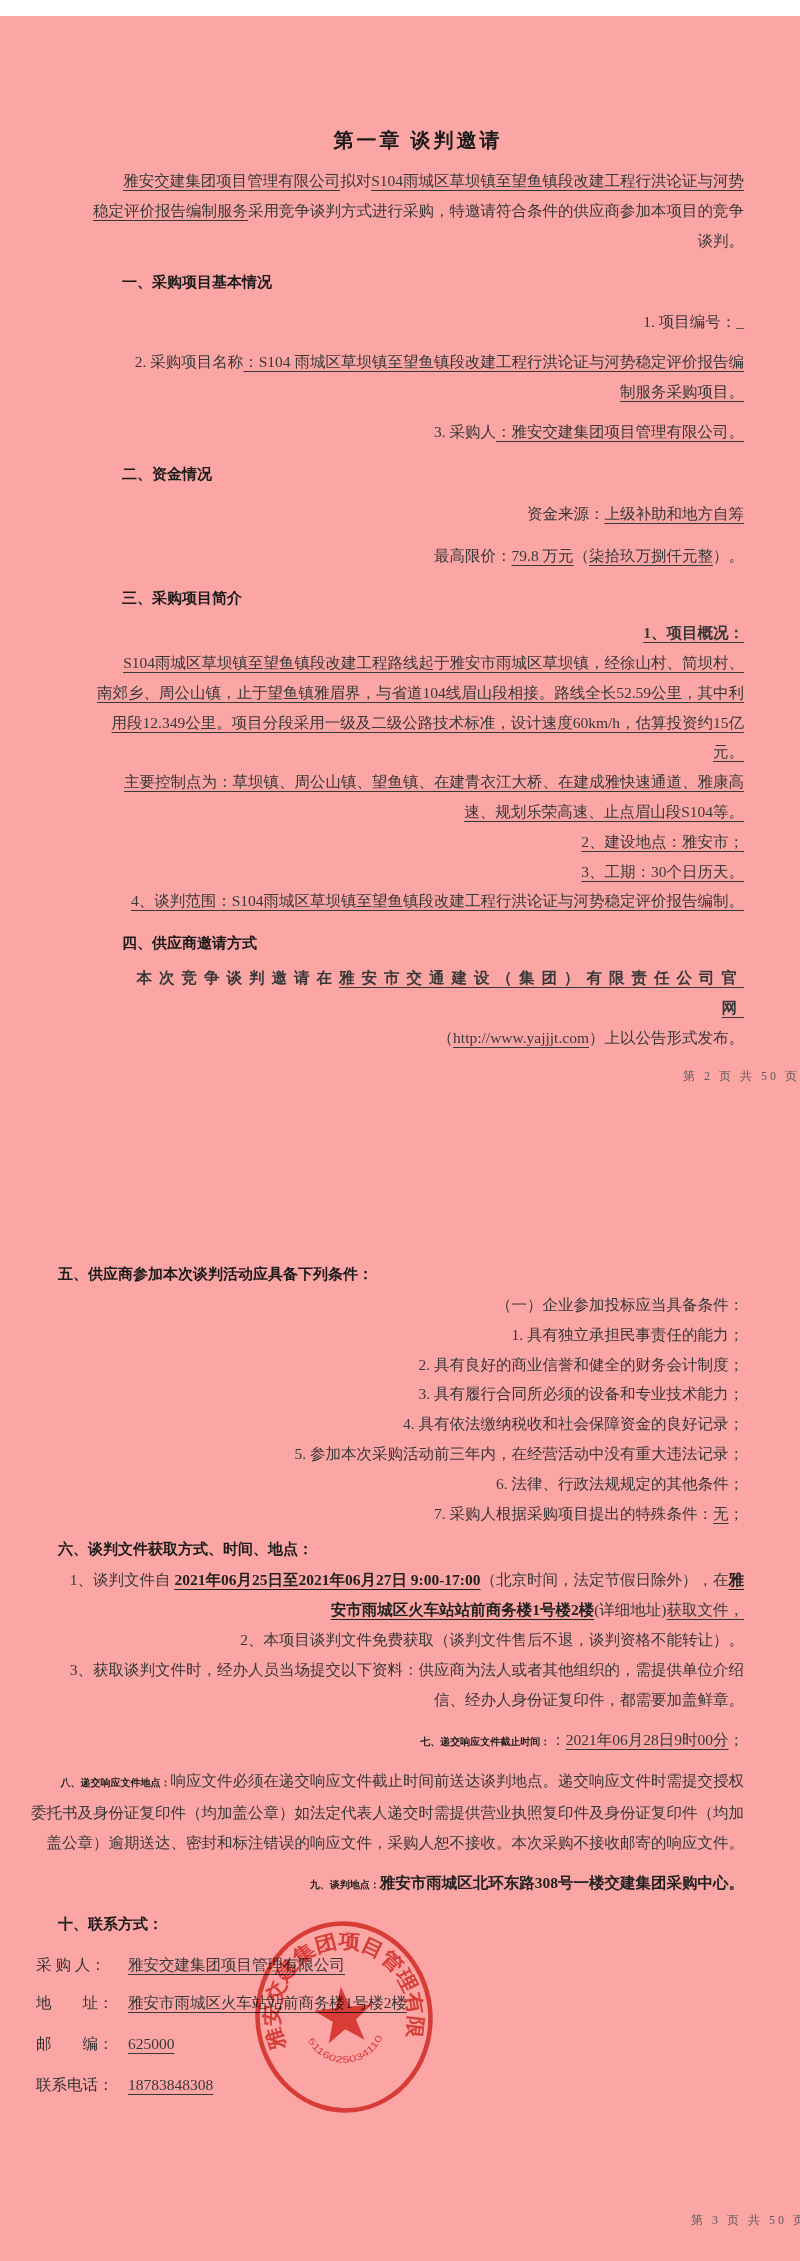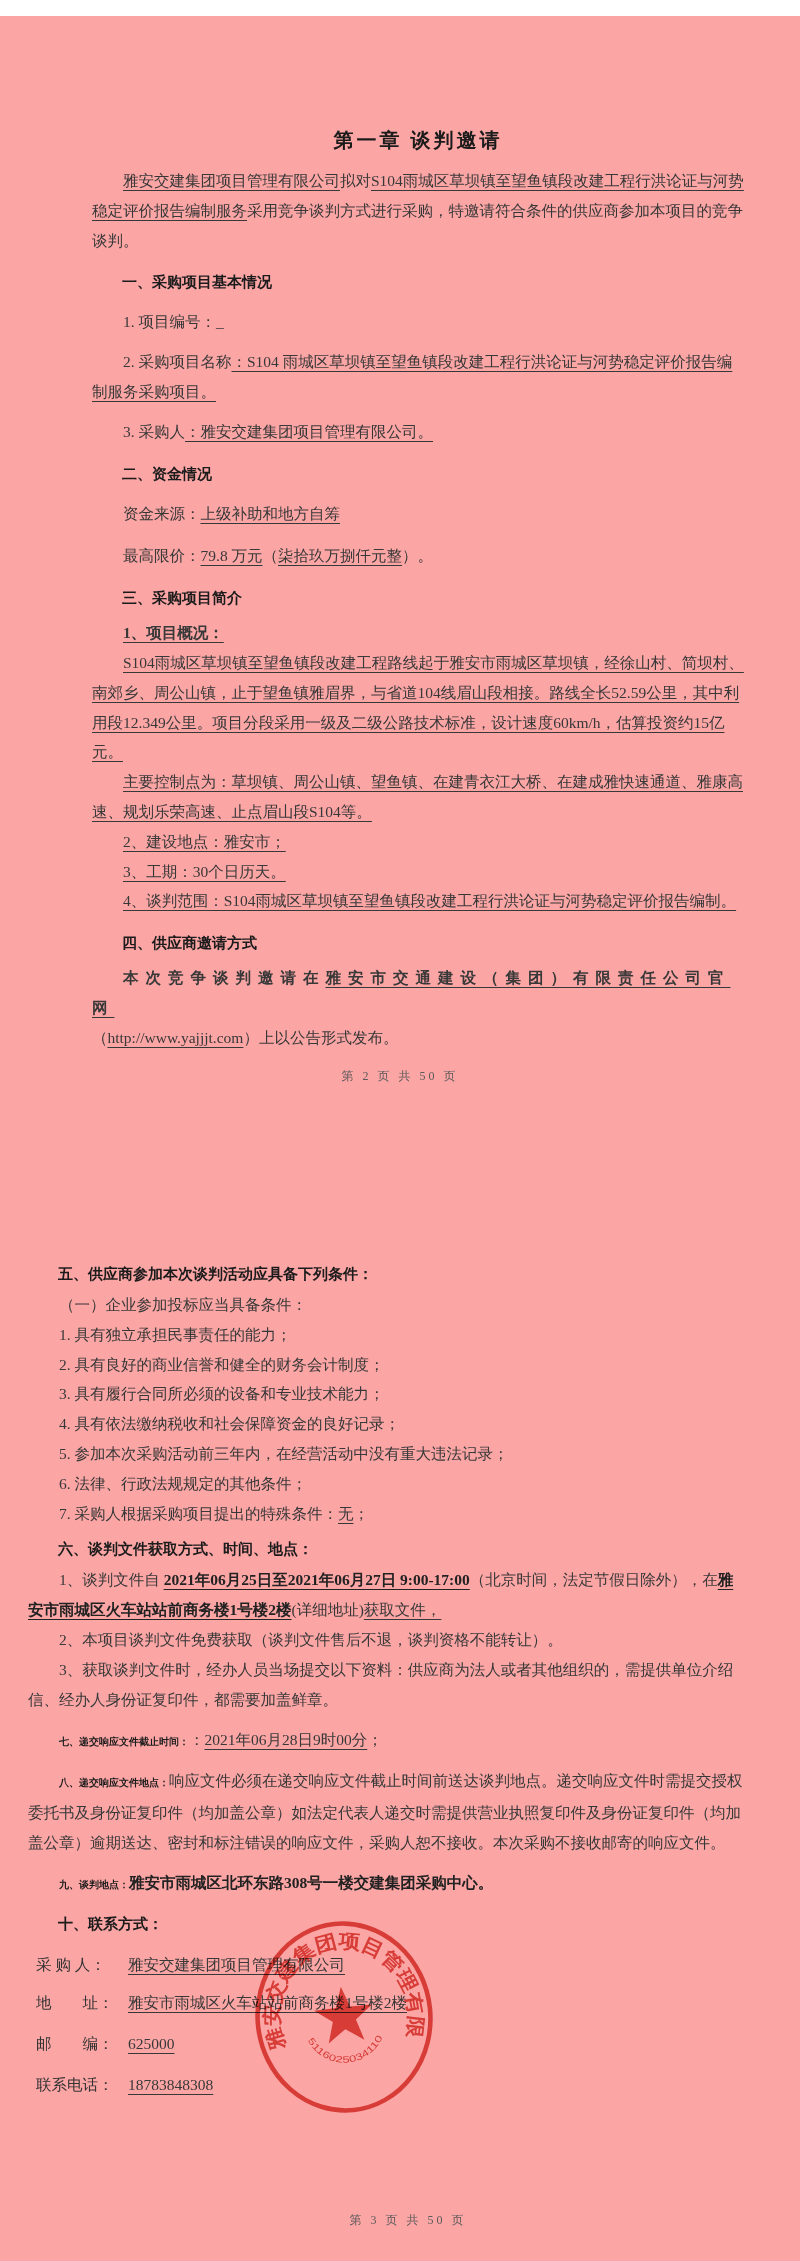--- a/index.html
+++ b/index.html
@@ -3,32 +3,32 @@
 <meta charset="utf-8">
 <style>
   html,body{margin:0;padding:0;background:#ffffff;}
   .doc{
     position:relative;width:800px;height:2261px;margin:16px auto;
     background:#fca5a5;overflow:hidden;
     font-family:"Liberation Serif","DejaVu Serif",serif;
     color:#383838;font-size:15.5px;
   }
   .content{padding:0 56px 0 92px;}
-  p{margin:0;line-height:29.8px;}
+  p{margin:0;line-height:29.8px;text-align:right;}
   .indent{text-indent:2em;}
   .u{text-decoration:underline;text-underline-offset:4px;text-decoration-thickness:1px;}
   .b{font-weight:700;color:#222;}
   .b2{font-weight:700;color:#1d1d1d;font-size:10px;}
   .title{margin-top:110px;text-align:center;font-size:20px;font-weight:700;
          color:#1b1b1b;letter-spacing:3px;line-height:28px;}
   .h{font-weight:700;font-size:15px;color:#1b1b1b;line-height:31px;margin-top:12px;text-indent:2em;}
   .mt0{margin-top:9px;} .mt1{margin-top:10px;} .mt2{margin-top:13px;} .mt3{margin-top:4px;font-weight:bold;}
   .stretch{letter-spacing:7px;}
   .page2abs{position:absolute;top:1243px;left:0;right:0;padding-left:28px;}
-  .pfooter{position:absolute;width:100%;text-align:center;font-size:12px;color:#5a5a5a;letter-spacing:3px;}
+  .pfooter{position:absolute;width:100%;text-align:right;font-size:12px;color:#5a5a5a;letter-spacing:3px;}
   .f1{top:1052px;} .f2{top:2196px;padding-left:8px;}
   .crow{margin-top:11px;line-height:27px;padding-left:8px;}
   .clabel{display:inline-block;min-width:92px;color:#333;}
   .stamp{position:absolute;left:250px;top:1901px;width:188px;height:200px;
          transform:rotate(-6deg);mix-blend-mode:multiply;opacity:.88;pointer-events:none;}
 </style>
 </head>
 <body>
 
 <div class="doc">

